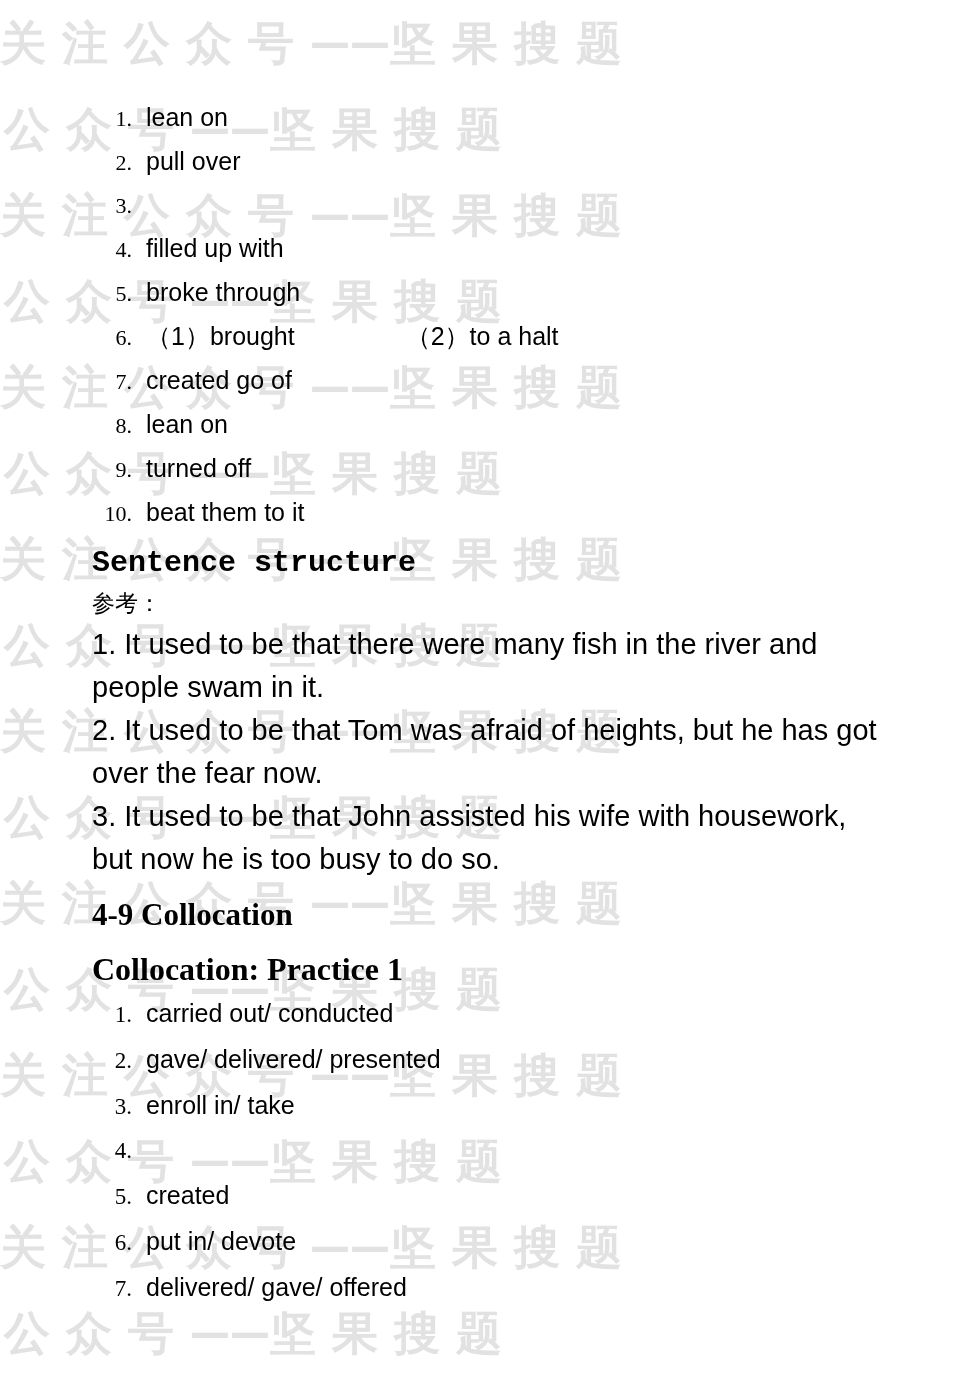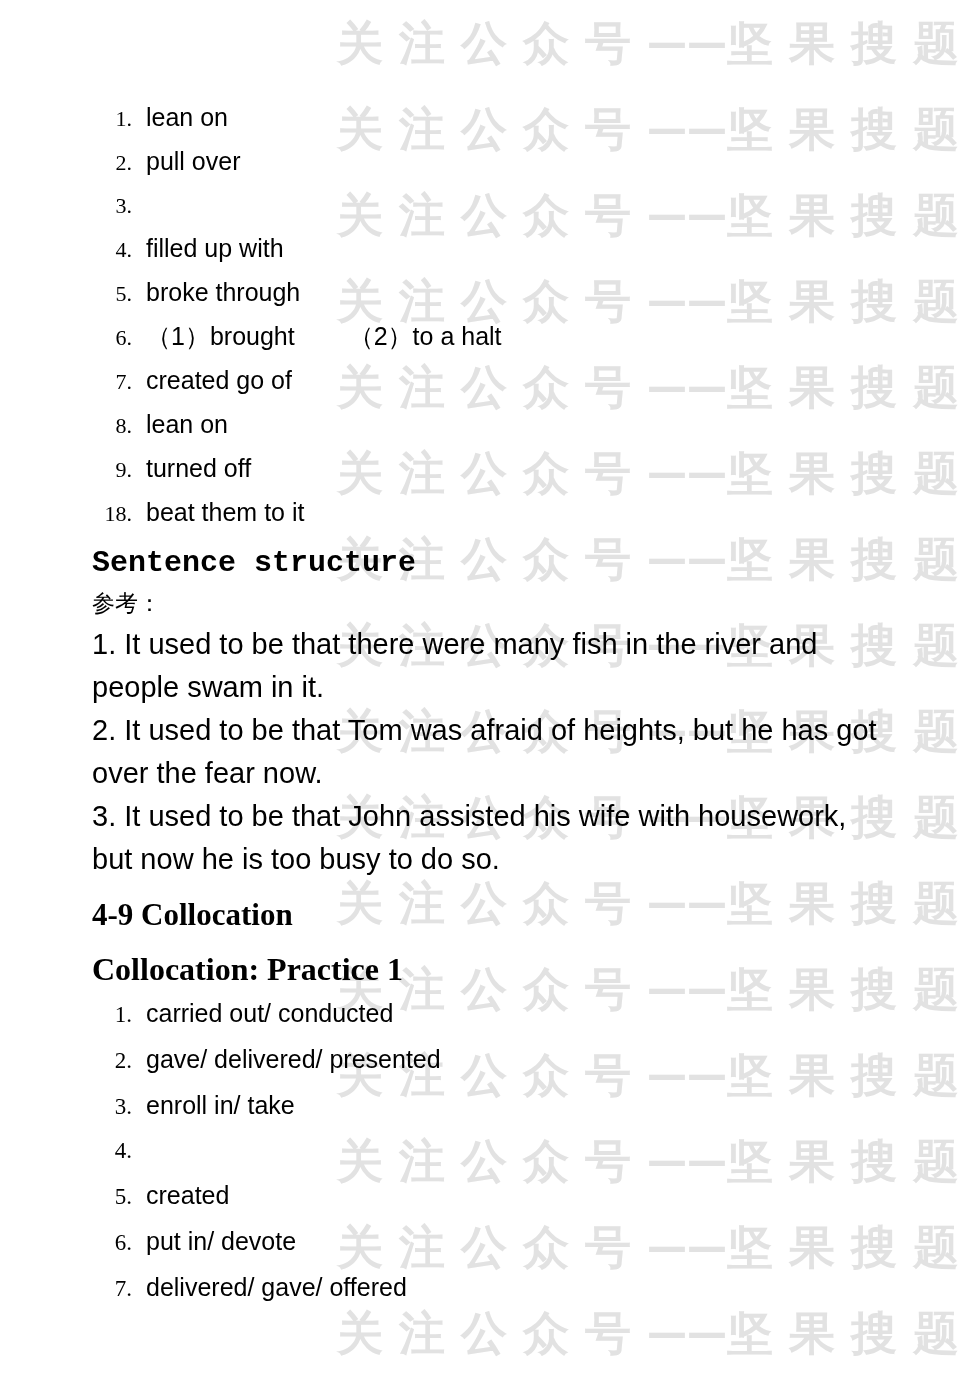--- a/index.html
+++ b/index.html
@@ -20,21 +20,21 @@
   #watermark {
     position: absolute;
     inset: 0;
     z-index: 0;
     pointer-events: none;
     overflow: hidden;
   }
   .wm-row {
     display: flex;
     align-items: center;
-    justify-content: flex-end;
+    justify-content: flex-start;
     white-space: nowrap;
     color: #e2e2e2;
     font-family: "DejaVu Sans", sans-serif;
     font-size: 46px;
     font-weight: 700;
     letter-spacing: 16px;
     height: 86px;
     line-height: 86px;
   }
   .wm-row .wm-dash {
@@ -70,21 +70,21 @@
     text-align: right;
     font-family: "Liberation Serif", serif;
     font-size: 22px;
     padding-right: 14px;
   }
   ol.numlist li .txt {
     font-family: "Liberation Sans", sans-serif;
   }
   .sub2 {
     display: inline-block;
-    margin-left: 54px;
+    margin-left: 111px;
   }
 
   h2.heading-sans {
     font-family: Liberation Mono, monospace;
     font-size: 30px;
     font-weight: bold;
     margin: 8px 0 2px 12px;
     line-height: 40px;
   }
   .cn-note {
@@ -240,21 +240,21 @@
       </li>
     <li>
         <span class="num">8.</span>
         <span class="txt">lean on</span>
       </li>
     <li>
         <span class="num">9.</span>
         <span class="txt">turned off</span>
       </li>
     <li>
-        <span class="num">18.</span>
+        <span class="num">10.</span>
         <span class="txt">beat them to it</span>
       </li>
   </ol>
 
   <h2 class="heading-sans">Sentence structure</h2>
 
   <div class="cn-note">参考：</div>
 
   <p class="para">1. It used to be that there were many fish in the river and people swam in it.</p>
   <p class="para">2. It used to be that Tom was afraid of heights, but he has got over the fear now.</p>

